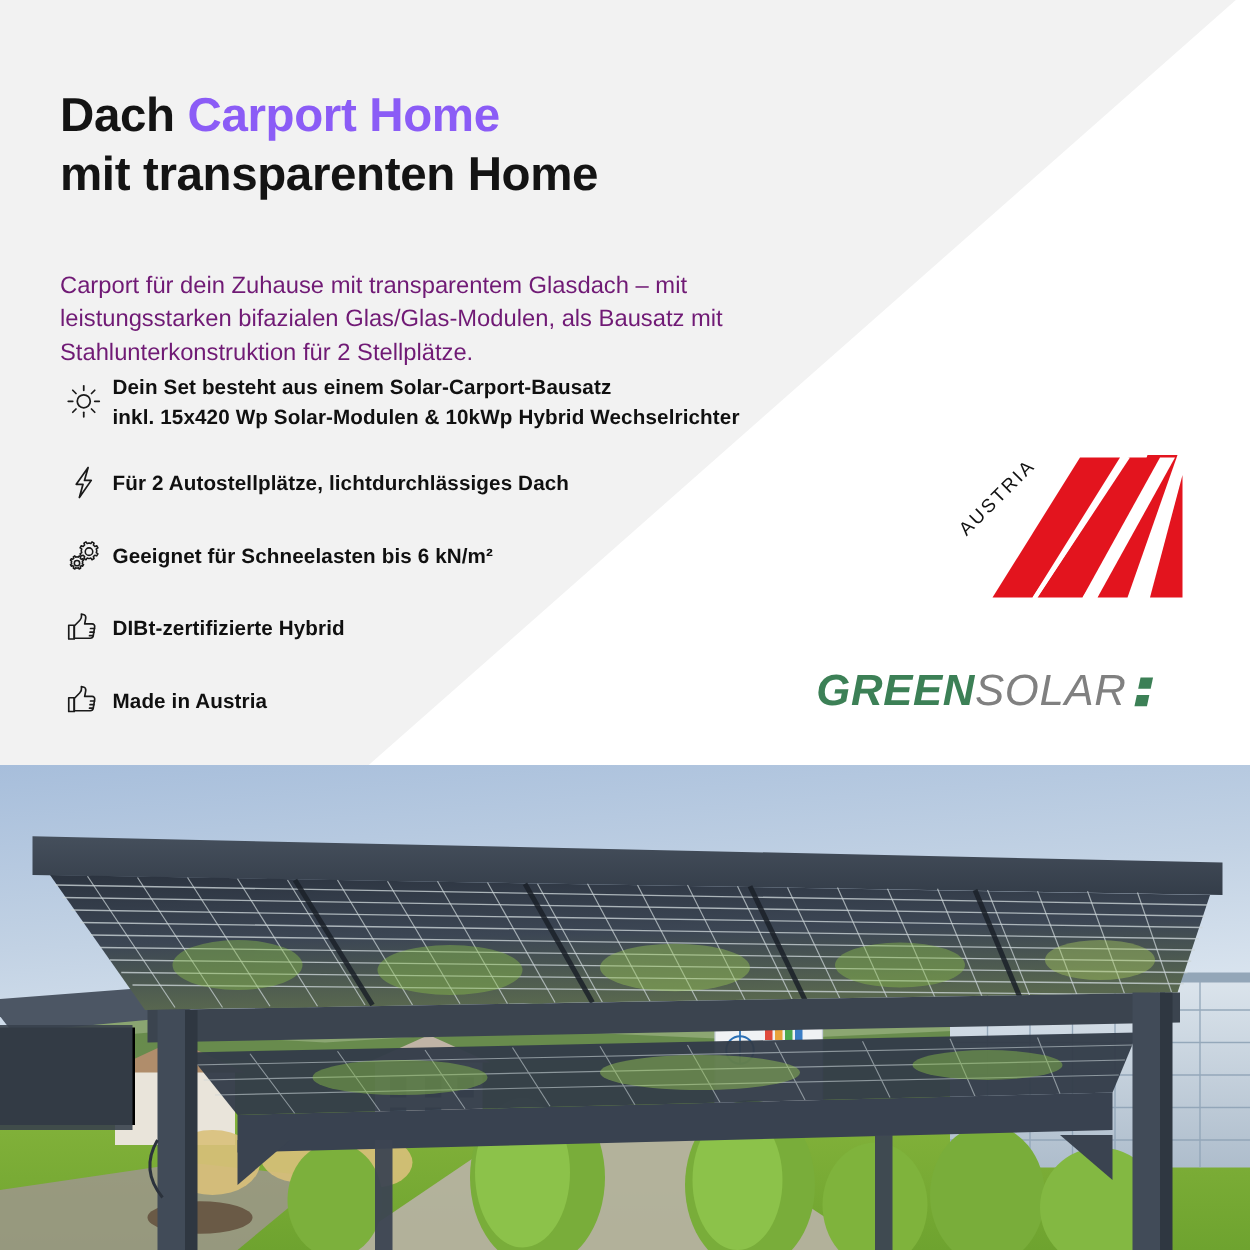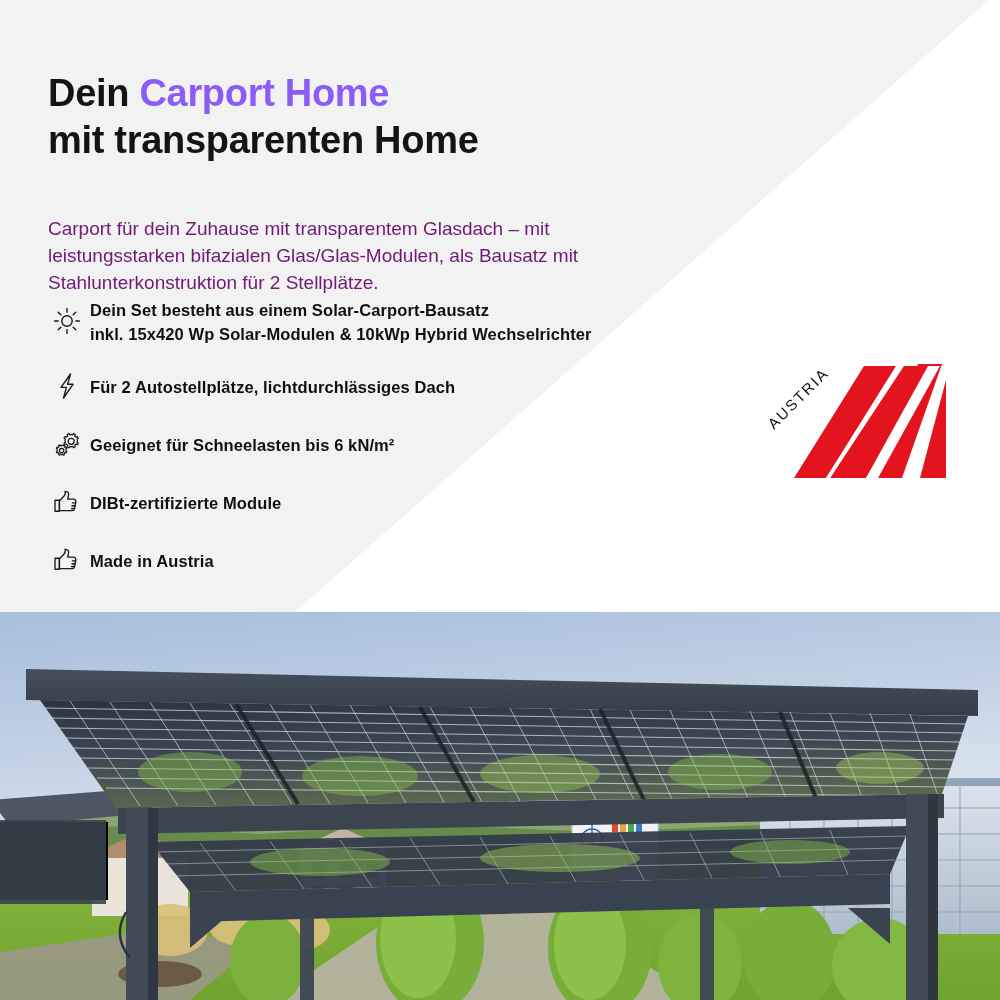--- a/index.html
+++ b/index.html
@@ -161,21 +161,21 @@
 </head>
 <body>
 
 <div id="page">
 
   <div id="info-panel">
 
     <div id="wedge2"></div>
 
     <div id="headline">
-      <div><span>Dein </span><span class="hl-accent">Carport Home</span></div>
+      <div><span>Dach </span><span class="hl-accent">Carport Home</span></div>
       <div>mit transparenten Home</div>
     </div>
 
     <p id="lead">Carport für dein Zuhause mit transparentem Glasdach – mit leistungsstarken bifazialen Glas/Glas-Modulen, als Bausatz mit Stahlunterkonstruktion für 2 Stellplätze.</p>
 
     <div id="features">
 
       <div class="feature-row tall">
         <span class="feature-icon">
           <svg width="30" height="30" viewBox="0 0 30 30" fill="none" stroke="#1a1a1a" stroke-width="1.4" stroke-linecap="round">
@@ -219,21 +219,21 @@
       <div class="feature-row">
         <span class="feature-icon">
           <svg width="30" height="30" viewBox="0 0 30 30" fill="none" stroke="#1a1a1a" stroke-width="1.35" stroke-linejoin="round" stroke-linecap="round">
             <rect x="3.0" y="13.2" width="4.4" height="11.0"></rect>
             <path d="M7.4 13.8 l4.5-4.6 c1.0-1.05 1.45-2.45 1.3-3.9 l-.1-.95 1.5 .25 c1.35 .25 2.25 1.55 2.0 2.9 l-.85 4.6 h5.9 c1.3 0 2.3 1.15 2.1 2.45 l-1.15 7.0 c-.2 1.2-1.2 2.05-2.4 2.05 H7.4z"></path>
             <line x1="20.4" y1="15.8" x2="23.6" y2="15.8"></line>
             <line x1="20.0" y1="18.7" x2="23.1" y2="18.7"></line>
             <line x1="19.6" y1="21.5" x2="22.5" y2="21.5"></line>
           </svg>
         </span>
-        <span class="feature-text">DIBt-zertifizierte Module</span>
+        <span class="feature-text">DIBt-zertifizierte Hybrid</span>
       </div>
 
       <div class="feature-row">
         <span class="feature-icon">
           <svg width="30" height="30" viewBox="0 0 30 30" fill="none" stroke="#1a1a1a" stroke-width="1.35" stroke-linejoin="round" stroke-linecap="round">
             <rect x="3.0" y="13.2" width="4.4" height="11.0"></rect>
             <path d="M7.4 13.8 l4.5-4.6 c1.0-1.05 1.45-2.45 1.3-3.9 l-.1-.95 1.5 .25 c1.35 .25 2.25 1.55 2.0 2.9 l-.85 4.6 h5.9 c1.3 0 2.3 1.15 2.1 2.45 l-1.15 7.0 c-.2 1.2-1.2 2.05-2.4 2.05 H7.4z"></path>
             <line x1="20.4" y1="15.8" x2="23.6" y2="15.8"></line>
             <line x1="20.0" y1="18.7" x2="23.1" y2="18.7"></line>
             <line x1="19.6" y1="21.5" x2="22.5" y2="21.5"></line>
@@ -253,20 +253,28 @@
           <polygon points="24,118 56,118 126,6 94,6"></polygon>
         </g>
         <g fill="#ffffff">
           <polygon points="96,118 108,118 170,6 158,6"></polygon>
           <polygon points="56,118 60,118 134,6 130,6"></polygon>
         </g>
       </svg>
       <span class="au-word">AUSTRIA</span>
     </div>
 
+    <div id="greensolar-logo">
+      <span class="gs-green">GREEN</span>
+        <span class="gs-gray">SOLAR</span>
+      <span class="gs-mark">
+          <i></i>
+          <i></i>
+        </span>
+    </div>
 
   </div>
 
   <div id="photo">
     <svg width="1000" height="388" viewBox="0 0 1000 388">
       <defs>
         <linearGradient id="sky" x1="0" y1="0" x2="0.35" y2="1">
           <stop offset="0%" stop-color="#a7bedb"></stop>
           <stop offset="55%" stop-color="#c2d2e4"></stop>
           <stop offset="100%" stop-color="#dce6f0"></stop>

